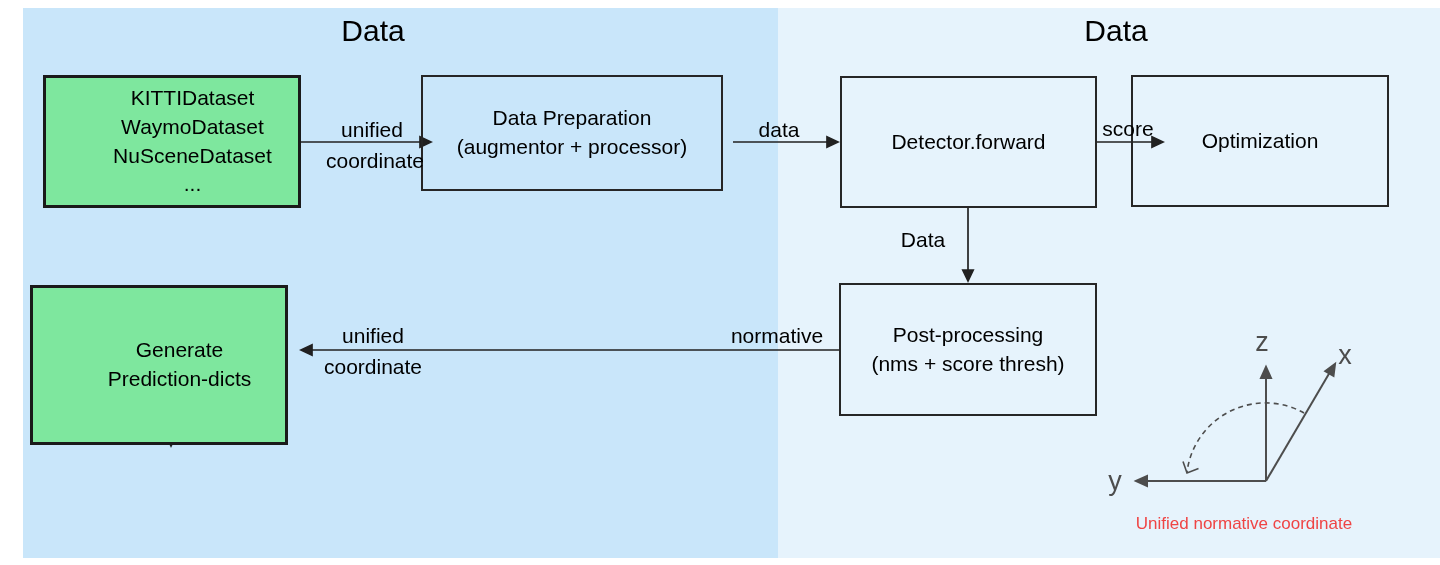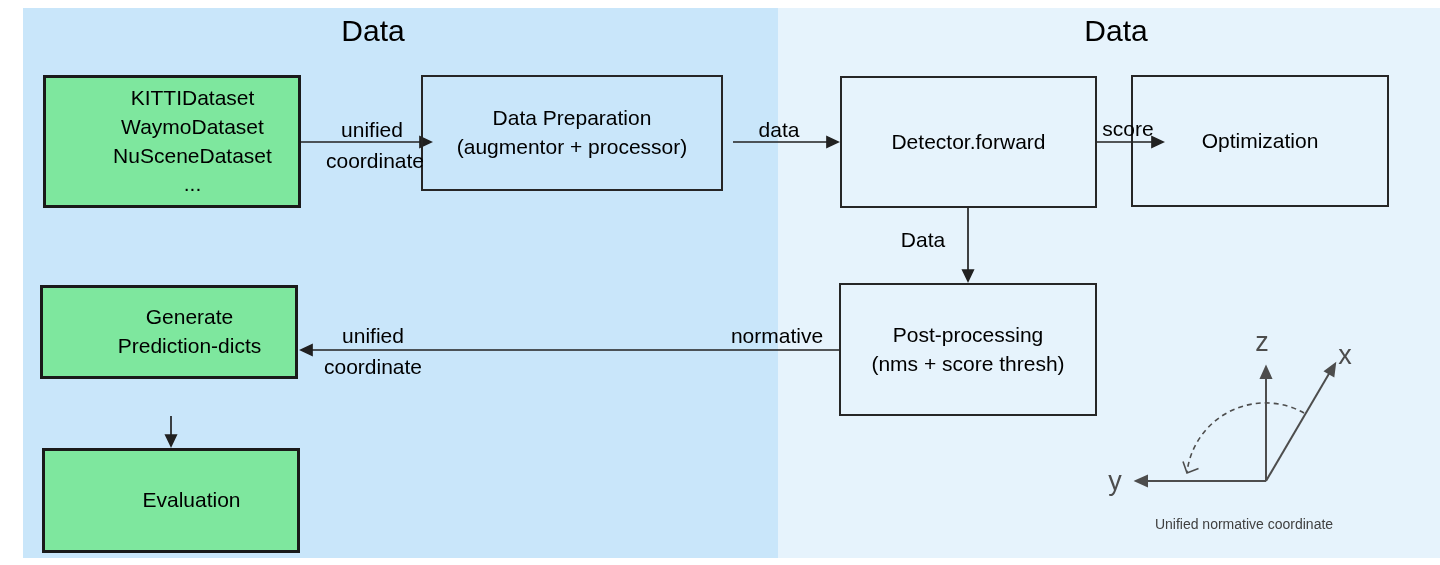--- a/index.html
+++ b/index.html
@@ -25,21 +25,21 @@
   .edge-label{
     position:absolute;transform:translate(-50%,-50%);
     font-size:21px;color:#000;white-space:nowrap;text-align:center;
   }
   .axis-label{
     position:absolute;transform:translate(-50%,-50%);
     font-size:27px;color:#4d4d4d;white-space:nowrap;
   }
   .axes-caption{
     position:absolute;transform:translate(-50%,-50%);
-    font-size:14px;color:#404040;white-space:nowrap;
+    font-size:17px;color:#ef4444;white-space:nowrap;
   }
   svg.connectors{position:absolute;left:0;top:0;pointer-events:none;}
 </style>
 </head>
 <body>
 
 <div class="canvas">
 
   <div class="panel panel-left"></div>
   <div class="panel panel-right"></div>
@@ -102,24 +102,23 @@
   <div class="box box-blue" style="left:405px;top:75px;width:302px;height:116px">Data Preparation
 (augmentor + processor)</div>
 
   <div class="box box-blue" style="left:824px;top:76px;width:257px;height:132px">Detector.forward</div>
 
   <div class="box box-blue" style="left:1115px;top:75px;width:258px;height:132px">Optimization</div>
 
   <div class="box box-blue" style="left:823px;top:283px;width:258px;height:133px">Post-processing
 (nms + score thresh)</div>
 
-  <div class="box box-green" style="left:24px;top:285px;width:258px;height:94px">Generate
+  <div class="box box-green" style="left:14px;top:285px;width:258px;height:160px">Generate
 Prediction-dicts</div>
 
-  <div class="box box-green" style="left:26px;top:448px;width:258px;height:105px">Evaluation</div>
 
   <div class="edge-label" style="left:356px;top:130px">unified</div>
   <div class="edge-label" style="left:359px;top:161px">coordinate</div>
   <div class="edge-label" style="left:763px;top:130px">data</div>
   <div class="edge-label" style="left:1112px;top:129px">score</div>
   <div class="edge-label" style="left:907px;top:240px">Data</div>
   <div class="edge-label" style="left:761px;top:336px">normative</div>
   <div class="edge-label" style="left:357px;top:336px">unified</div>
   <div class="edge-label" style="left:357px;top:367px">coordinate</div>
 

